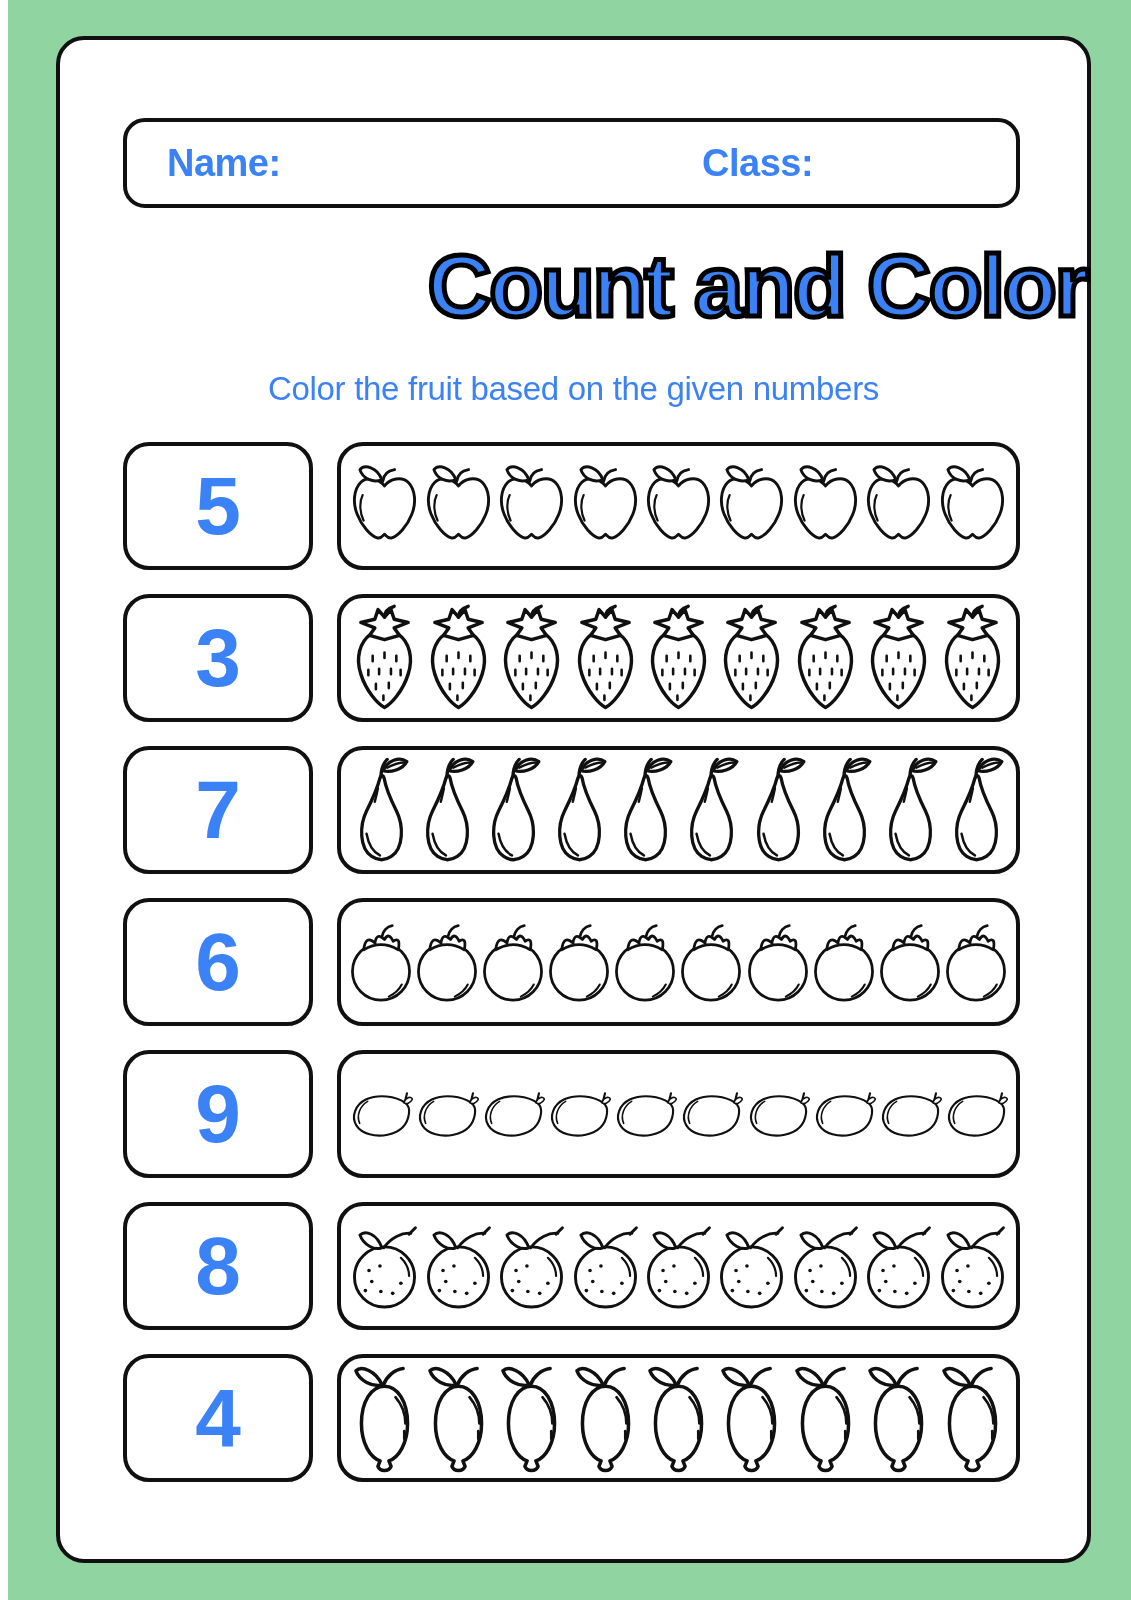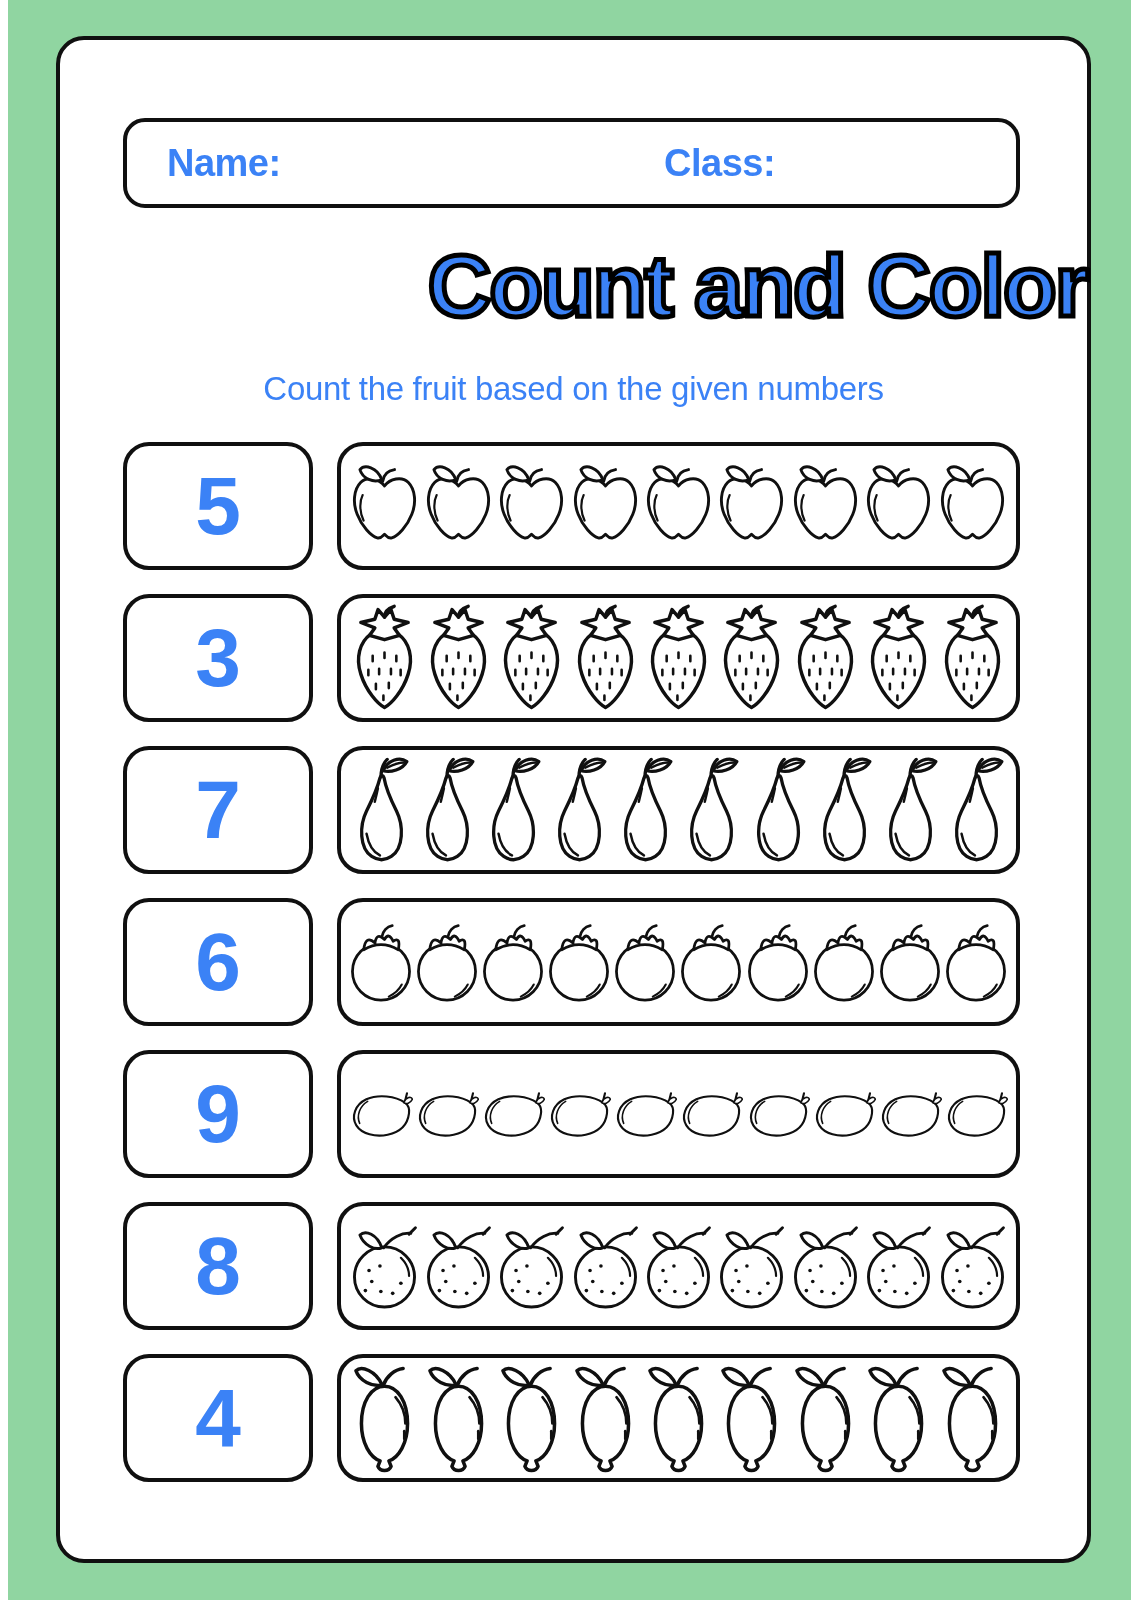--- a/index.html
+++ b/index.html
@@ -4,21 +4,21 @@
 <style>
   html,body{margin:0;padding:0;}
   .canvas{position:relative;width:1131px;height:1600px;background:#90d5a1;overflow:hidden;
           font-family:"Liberation Sans", sans-serif;color:#3b82f6;margin-left:8px;}
   .page{position:absolute;left:48px;top:36px;width:1027px;height:1519px;background:#ffffff;
         border:4px solid #101010;border-radius:28px;}
   .header-box{position:absolute;left:63px;top:78px;width:889px;height:82px;
         border:4px solid #101010;border-radius:22px;display:flex;align-items:center;background:#fff;}
   .hl{font-size:38px;font-weight:600;letter-spacing:-0.5px;}
   .hl.name{padding-left:40px;}
-  .hl.class{position:absolute;left:537px;}
+  .hl.class{position:absolute;left:575px;}
   .title{position:absolute;top:198px;left:0;width:100%;margin:0;text-align:right;
          font-size:88px;line-height:96px;font-weight:bold;letter-spacing:-2px;
          -webkit-text-stroke:5px #000;}
   .subtitle{position:absolute;top:330px;left:0;width:100%;margin:0;text-align:center;
          font-size:33px;font-weight:500;letter-spacing:-0.3px;}
   .rows{position:absolute;left:63px;top:402px;width:897px;display:flex;flex-direction:column;gap:24px;}
   .row{display:flex;gap:24px;height:128px;}
   .num-box{width:182px;flex:none;border:4px solid #101010;border-radius:26px;background:#fff;
          display:flex;align-items:center;justify-content:center;}
   .num{font-size:82px;font-weight:bold;}
@@ -34,21 +34,21 @@
 </head>
 <body>
 
 <div class="canvas">
   <div class="page">
     <div class="header-box">
       <span class="hl name">Name:</span>
       <span class="hl class">Class:</span>
     </div>
     <h1 class="title">Count and Color</h1>
-    <p class="subtitle">Count the fruit based on the given numbers</p>
+    <p class="subtitle">Color the fruit based on the given numbers</p>
     <div class="rows" id="rows">
         <div class="row">
     <div class="num-box">
       <span class="num">5</span>
     </div>
     <div class="fruit-box">
             <span class="fruit">
               <svg width="71" height="112" viewBox="0 0 78 96" preserveAspectRatio="xMidYMid meet">
                 <path class="fillw" d="M39,26 C33,18 20,15 13,22 C5,30 4,45 9,57 C14,70 24,81 31,83 C35,84 37,81 39,79 C41,81 43,84 47,83 C54,81 64,70 69,57 C74,45 73,30 65,22 C58,15 45,18 39,26 Z"></path>
                 <path d="M37,21 C38,13 43,9 50,8"></path>

